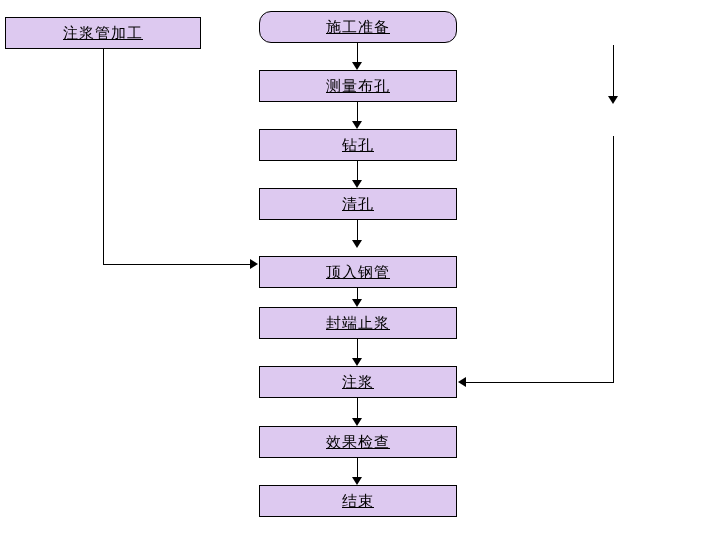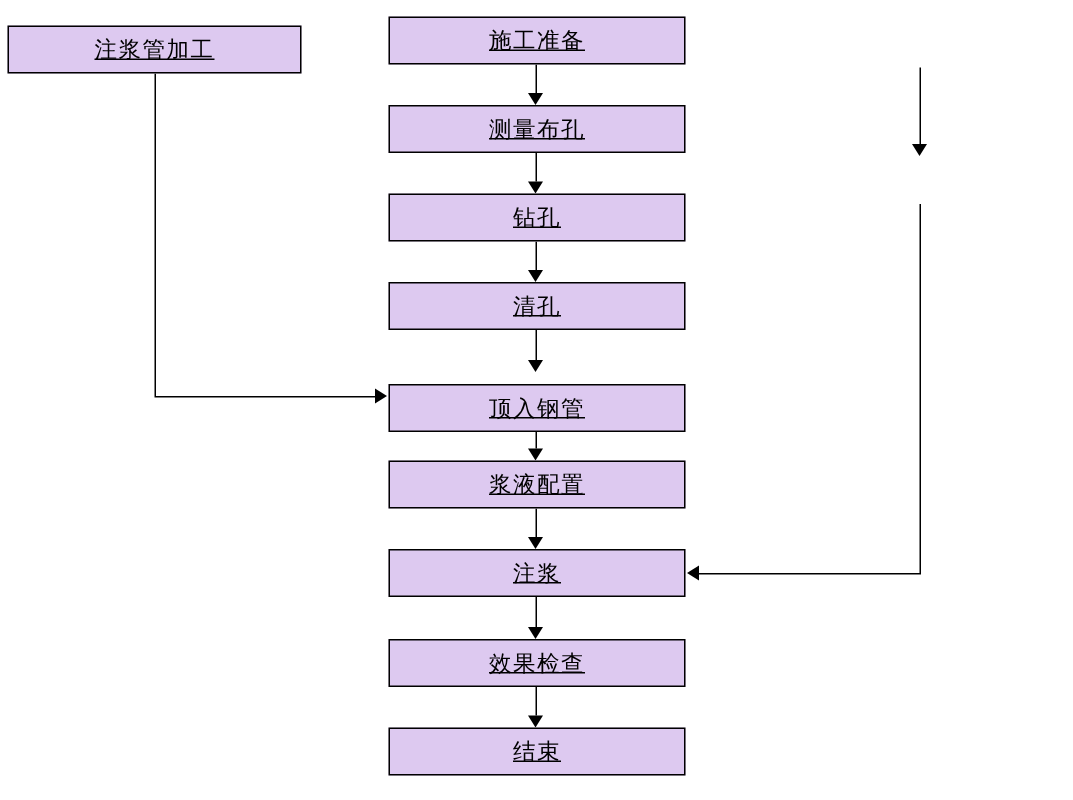--- a/index.html
+++ b/index.html
@@ -92,37 +92,37 @@
   <div class="conn v" style="left:613px; top:45px;  height:51px;"></div>
   <div class="arrow down" style="left:608px; top:96px;"></div>
 
   <div class="conn v" style="left:613px; top:136px; height:246px;"></div>
   <div class="conn h" style="left:466px; top:382px; width:148px;"></div>
   <div class="arrow left" style="left:458px; top:377px;"></div>
 
   <div class="node" style="left:5px;   top:17px;  width:196px; height:32px;">
     <span>注浆管加工</span>
   </div>
-  <div class="node" style="left:259px; top:11px;  width:198px; height:32px;">
+  <div class="node" style="left:259px; top:11px;  width:198px; height:32px;border-radius:12px;">
     <span>施工准备</span>
   </div>
   <div class="node" style="left:259px; top:70px;  width:198px; height:32px;">
     <span>测量布孔</span>
   </div>
   <div class="node" style="left:259px; top:129px; width:198px; height:32px;">
     <span>钻孔</span>
   </div>
   <div class="node" style="left:259px; top:188px; width:198px; height:32px;">
     <span>清孔</span>
   </div>
   <div class="node" style="left:259px; top:256px; width:198px; height:32px;">
     <span>顶入钢管</span>
   </div>
   <div class="node" style="left:259px; top:307px; width:198px; height:32px;">
-    <span>浆液配置</span>
+    <span>封端止浆</span>
   </div>
   <div class="node" style="left:259px; top:366px; width:198px; height:32px;">
     <span>注浆</span>
   </div>
   <div class="node" style="left:259px; top:426px; width:198px; height:32px;">
     <span>效果检查</span>
   </div>
   <div class="node" style="left:259px; top:485px; width:198px; height:32px;">
     <span>结束</span>
   </div>

